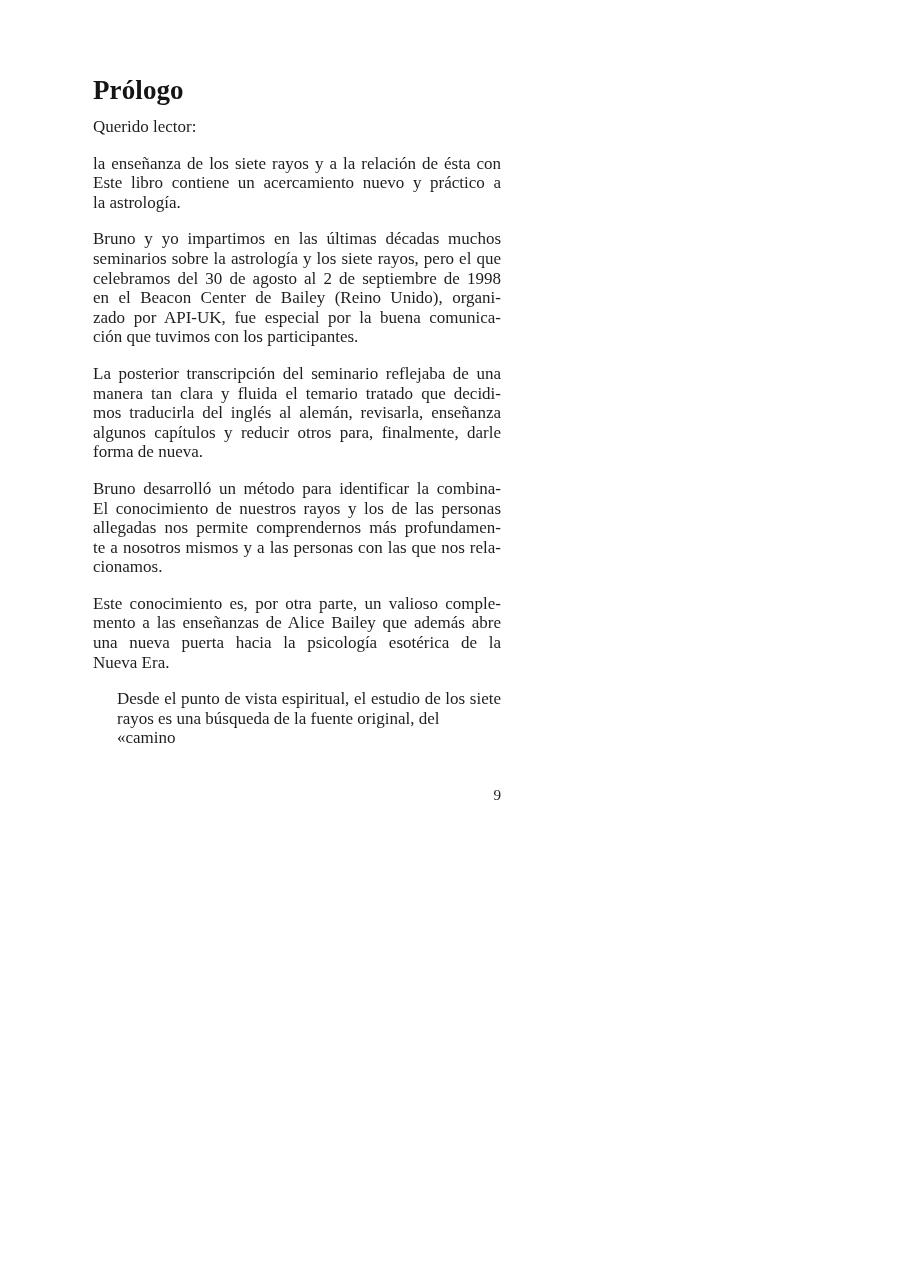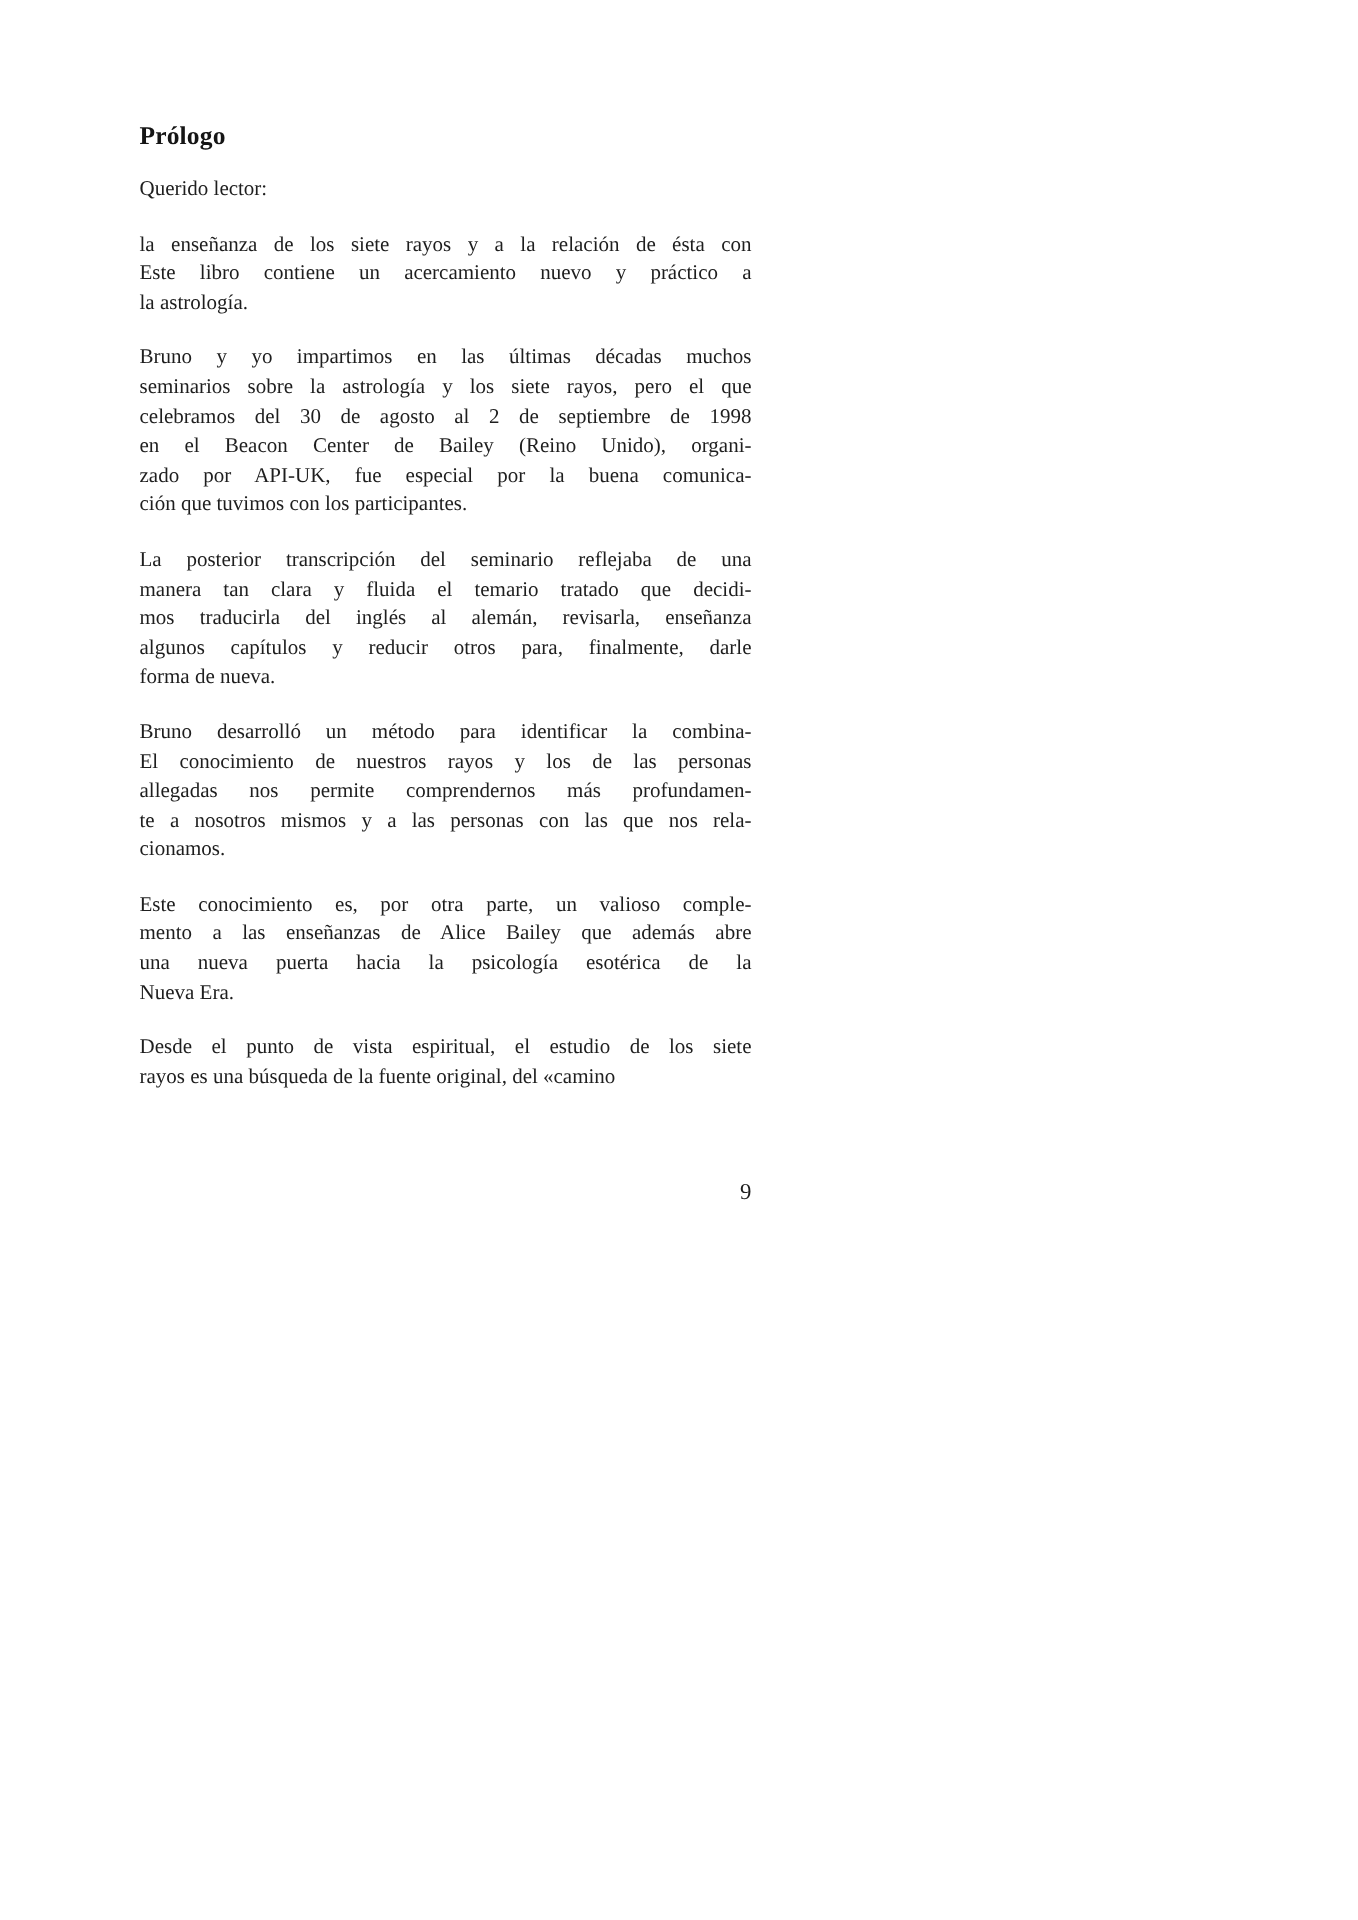--- a/index.html
+++ b/index.html
@@ -26,36 +26,36 @@
   }
   .text-column {
     position: absolute;
     left: 93px;
     top: 78px;
     width: 408px;
   }
 
   
   .chapter-title {
-    font-size: 17px;
+    font-size: 27px;
     font-weight: bold;
     line-height: 25px;
     letter-spacing: 0.1px;
     margin: 0 0 14px 0;
     color: #151515;
   }
 
   
   .para {
     margin: 0 0 17px 0;
-    font-size: 14px;
+    font-size: 17px;
     line-height: 19.6px;
     color: #1e1e1e;
   }
-  .para:last-of-type { margin-bottom: 0; }
+  .para:last-of-type { margin-bottom: 0; margin-left: 24px; }
 
   
   .line {
     display: block;
     text-align: justify;
     text-align-last: justify;
     white-space: pre-wrap;
   }
   
   .line.last {

